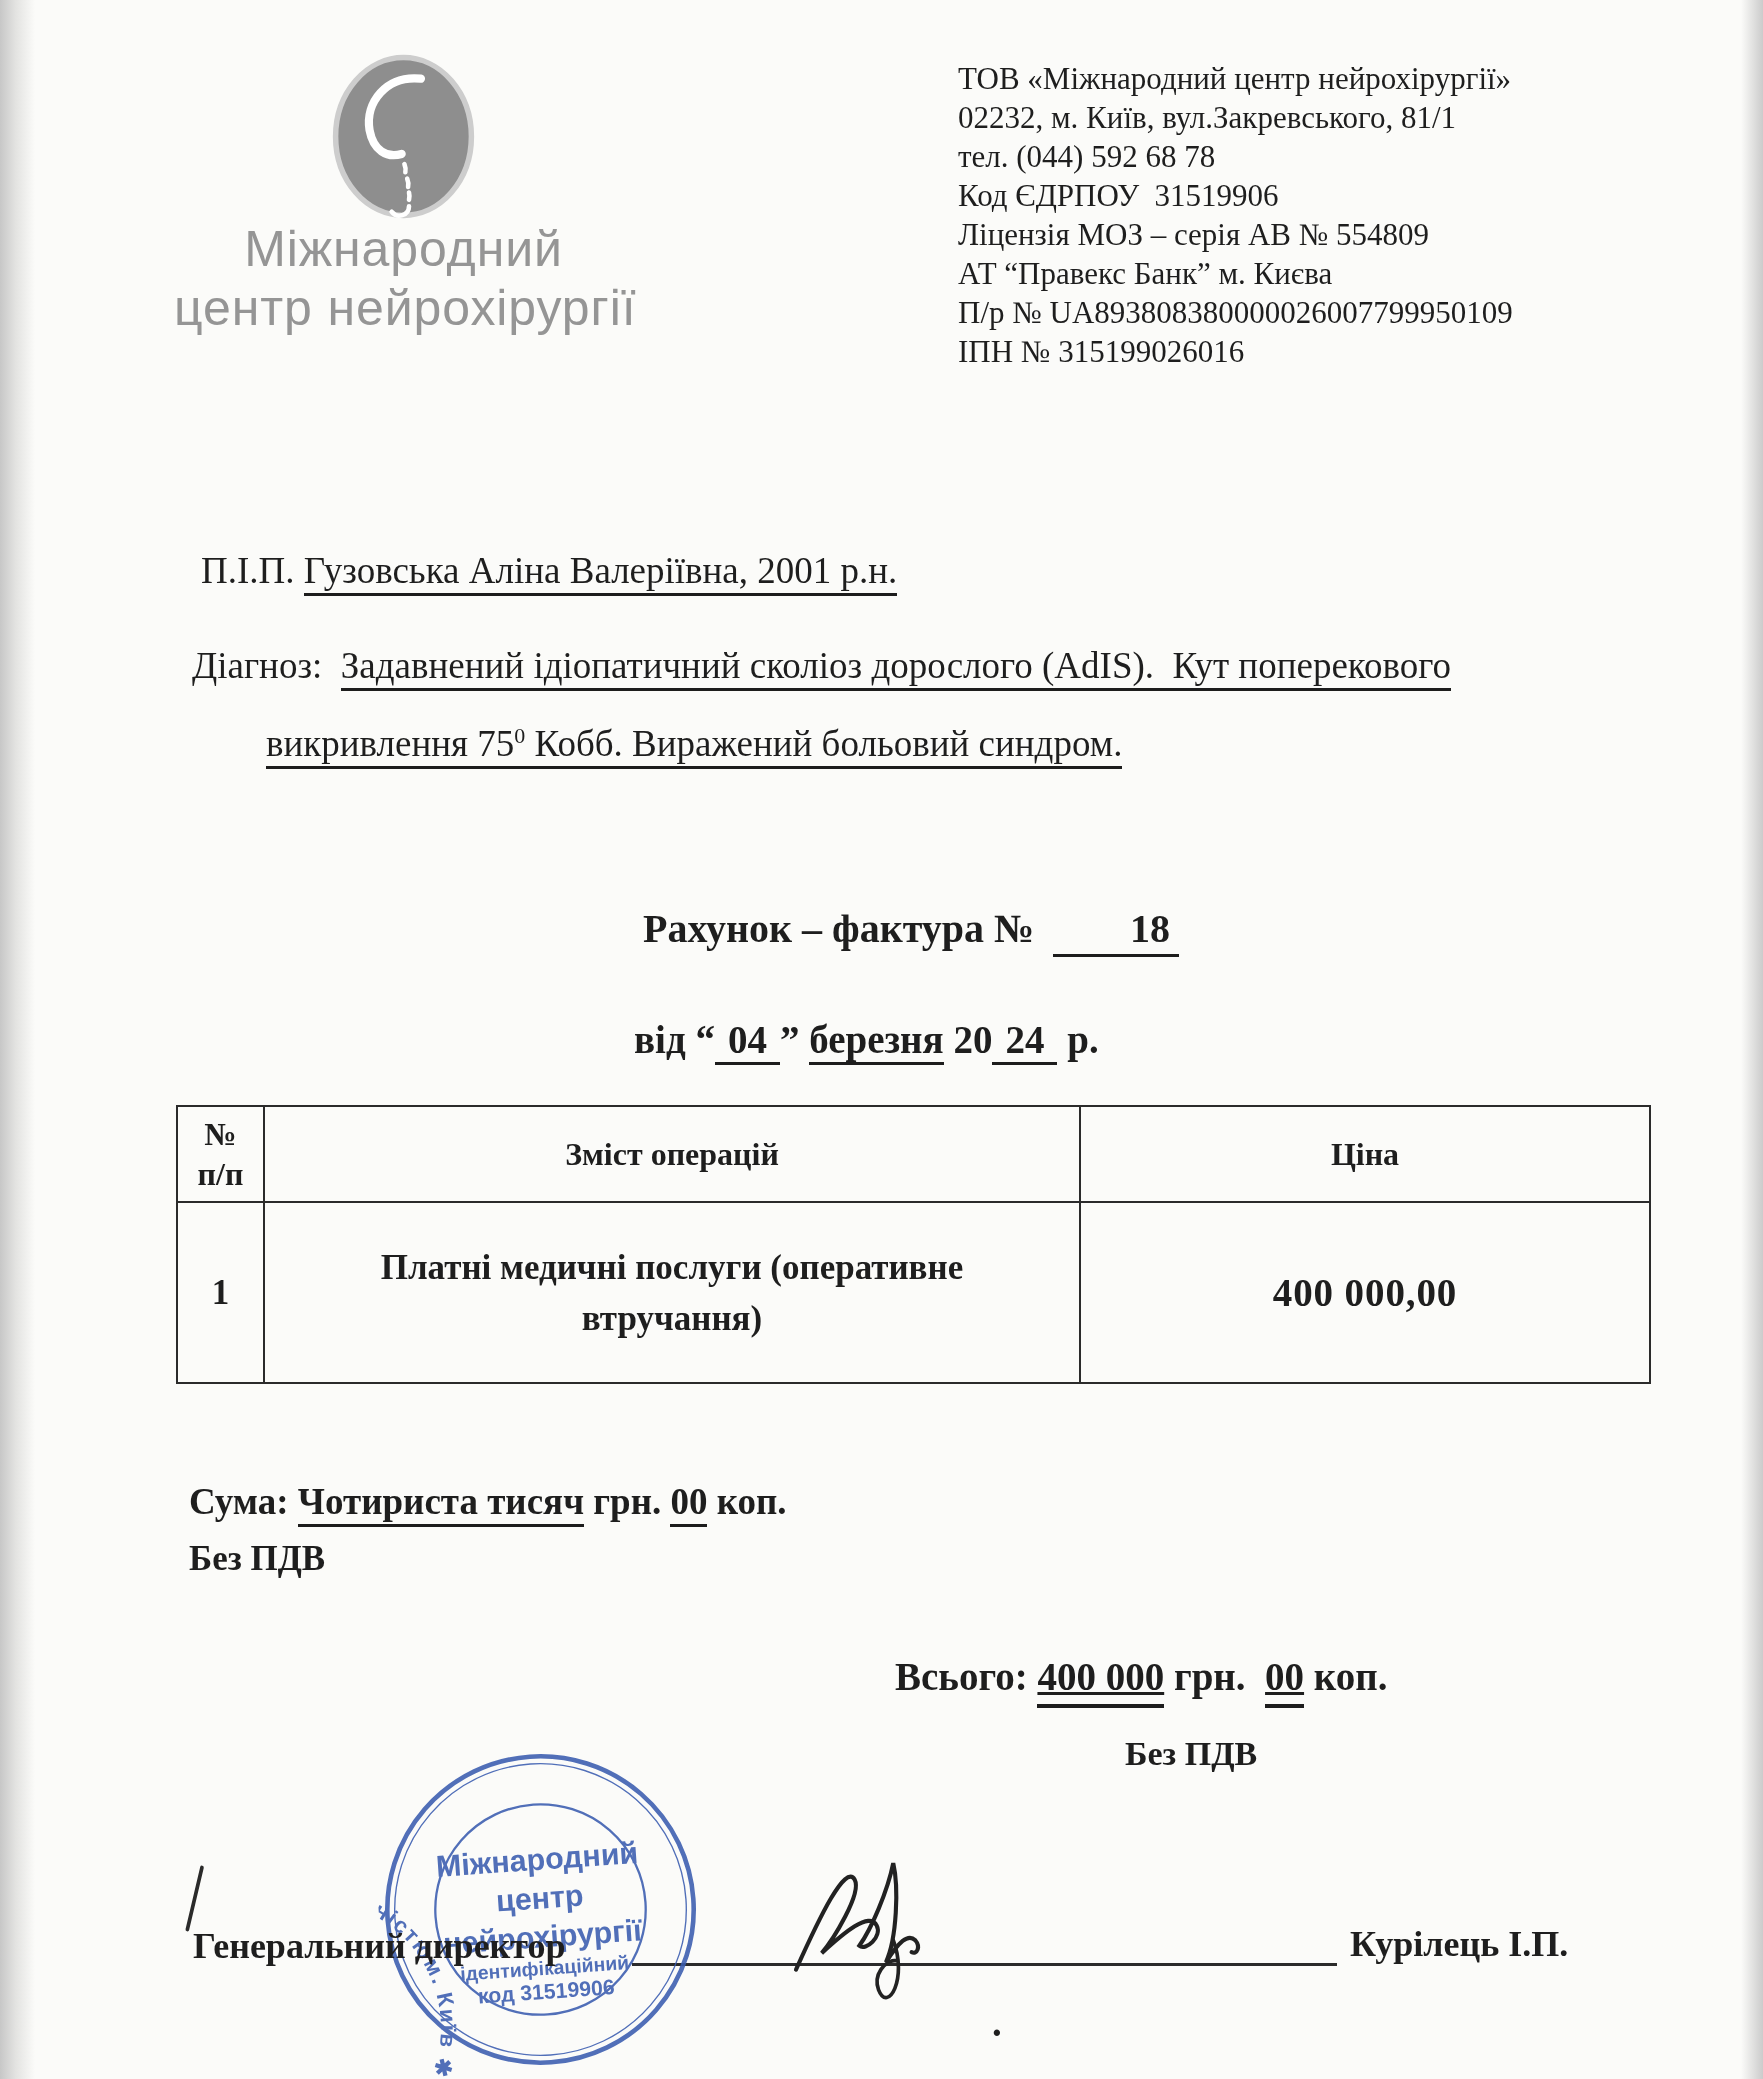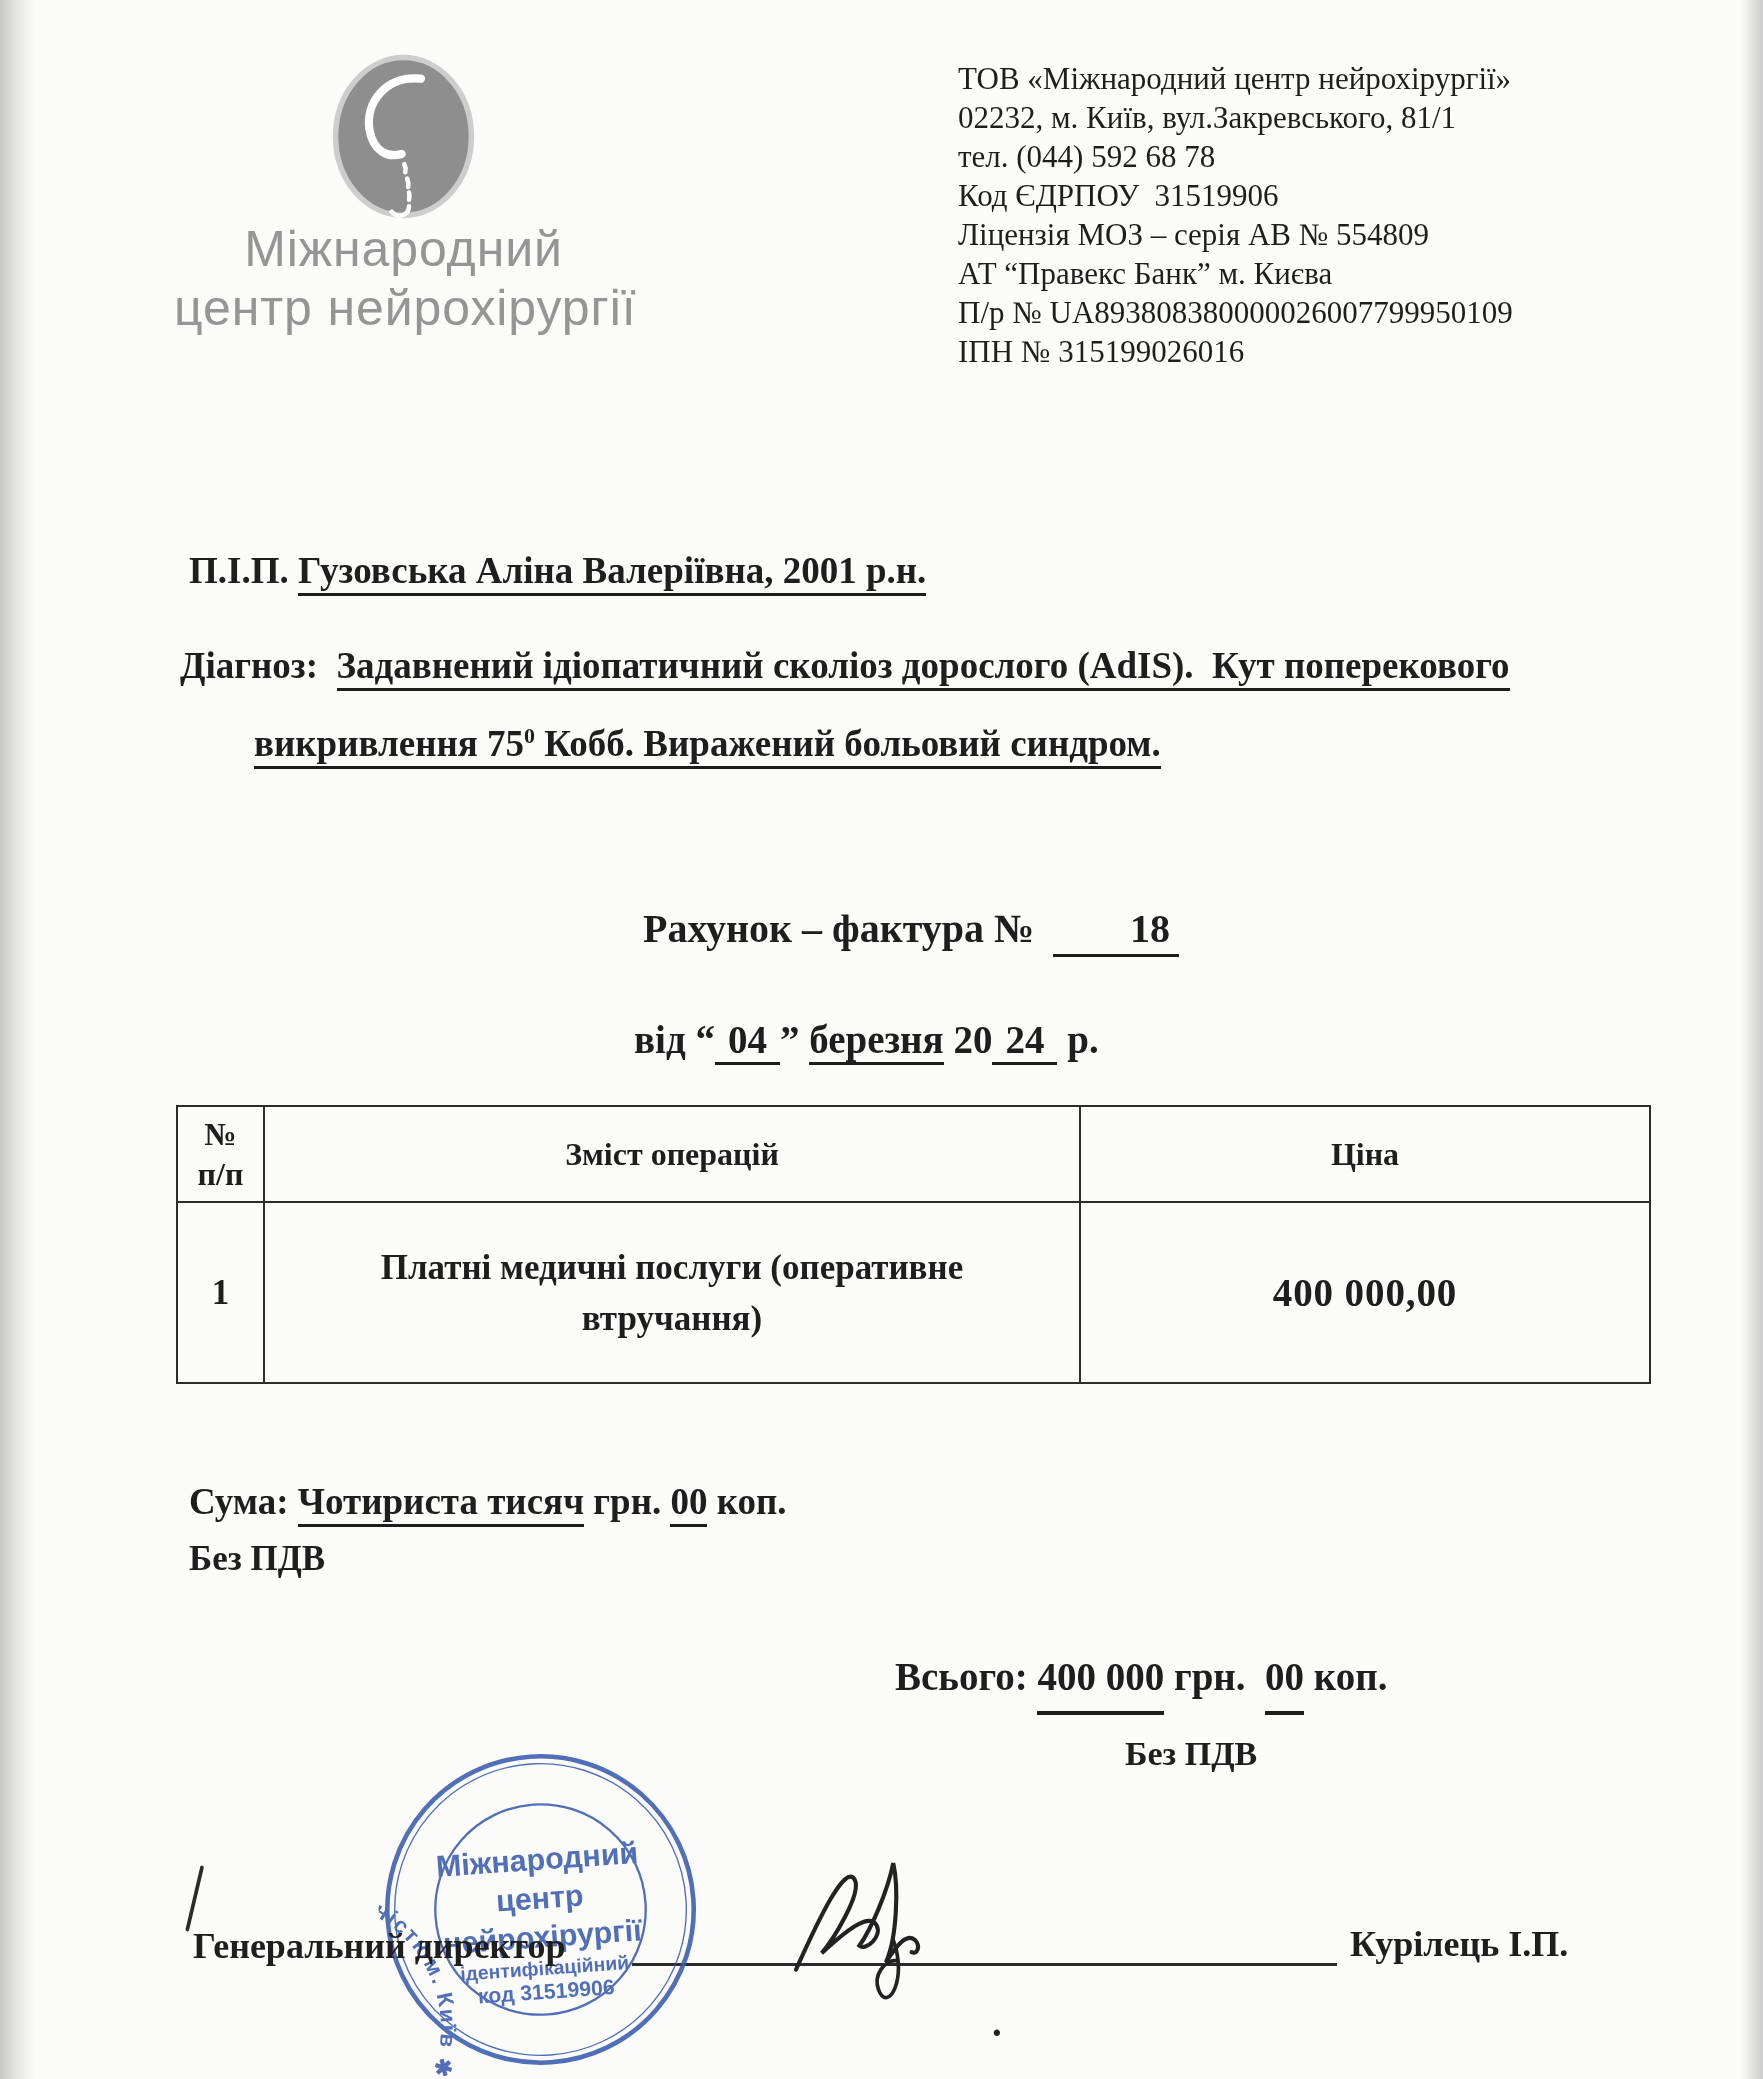--- a/index.html
+++ b/index.html
@@ -19,21 +19,21 @@
   .logo-block { left:174px; top:53px; width:459px; text-align:center; }
   .logo-oval { width:145px; height:167px; display:block; margin:0 auto; }
   .logo-line { font-family:"Liberation Sans", sans-serif; color:#959595;
     font-size:50px; line-height:59px; letter-spacing:0.9px; white-space:pre; }
 
   
   .company-block { left:958px; top:59px; }
   .company-line { font-size:31px; line-height:39px; white-space:pre; }
 
   
-  .doc-line { white-space:pre; font-weight:bold; }
+  .doc-line { white-space:pre; font-weight:normal;margin-left:12px; }
   .patient-line { left:189px; top:549px; font-size:37px; }
   .diag-line1 { left:180px; top:644px; font-size:37px; }
   .diag-line2 { left:254px; top:722px; font-size:37px; }
   .u3 { border-bottom:3.7px solid #1d1d1d; padding-bottom:1.8px; }
   sup.deg { font-size:22px; vertical-align:super; line-height:0; }
 
   
   .invoice-title { left:643px; top:905px; font-size:40px; font-weight:bold; white-space:pre; }
   .num-slot { display:inline-block; min-width:108px; text-align:right;
     border-bottom:3.7px solid #1d1d1d; margin-left:18.4px; padding:0 9.2px 1.8px 9.2px; }
@@ -52,21 +52,21 @@
   .cell-desc { font-size:35px; line-height:51px; }
   .cell-desc .inner { width:606px; margin:8px auto; }
   .cell-num { font-size:35px; }
   .cell-price { font-size:39px; letter-spacing:0.9px; }
 
   
   .sum-line { left:189px; top:1480px; font-size:37px; font-weight:bold; white-space:pre; }
   .u4 { border-bottom:3.7px solid #1d1d1d; padding-bottom:1.8px; }
   .sum-novat { left:189px; top:1539px; font-size:35px; font-weight:bold; }
   .total-line { left:895px; top:1654px; font-size:39px; font-weight:bold; white-space:pre; }
-  .u5 { border-bottom:4.6px solid #1d1d1d; padding-bottom:13px; }
+  .u5 { border-bottom:4.6px solid #1d1d1d; padding-bottom:6px;text-decoration:underline; }
   .total-novat { left:1125px; top:1735px; font-size:34px; font-weight:bold; }
 
   
   .role-label { left:193px; top:1925px; font-size:36px; font-weight:bold; z-index:5; }
   .sig-line { left:632px; top:1963px; width:705px; height:0;
     border-top:3.7px solid #2b2b2b; z-index:2; }
   .name-label { left:1350px; top:1923px; font-size:36px; font-weight:bold; z-index:5; }
   .slash-mark { left:180px; top:1862px; width:27.5px; height:73px; z-index:5; }
   .autograph { left:785px; top:1830px; width:211px; height:193px; z-index:4; }
   .stray-dot { left:992px; top:2000px; font-size:39px; font-weight:bold; z-index:1; }

